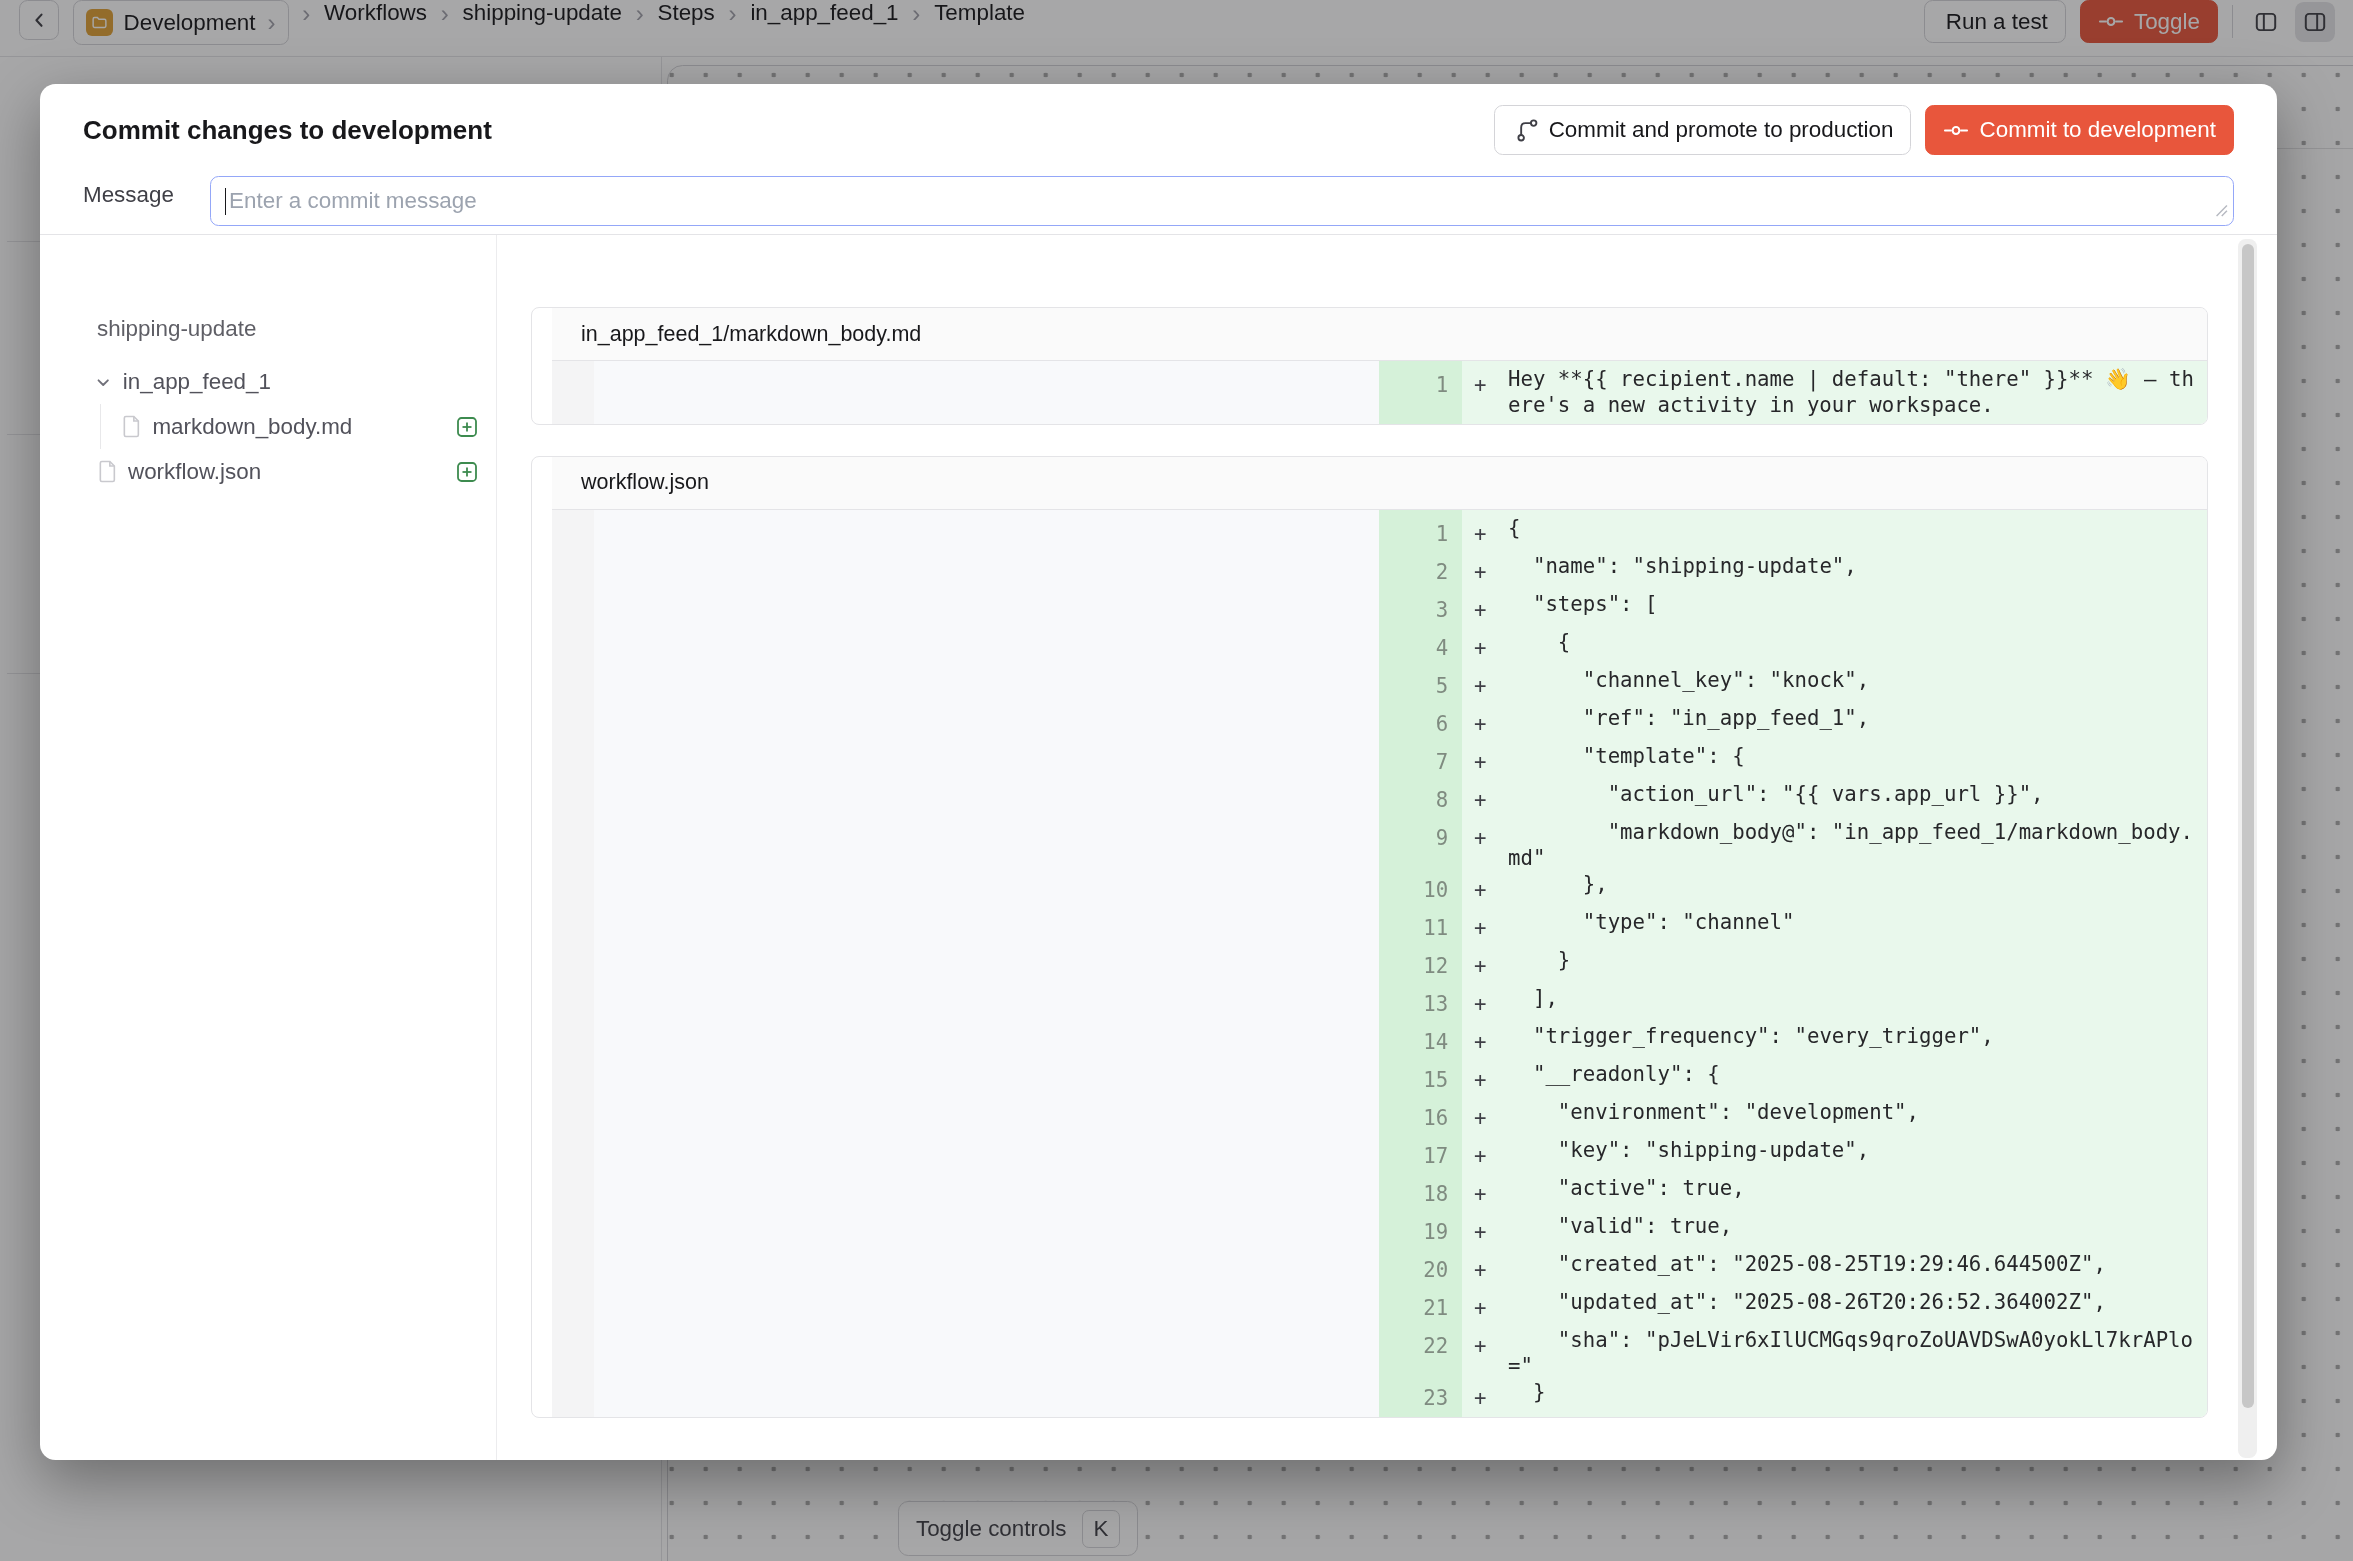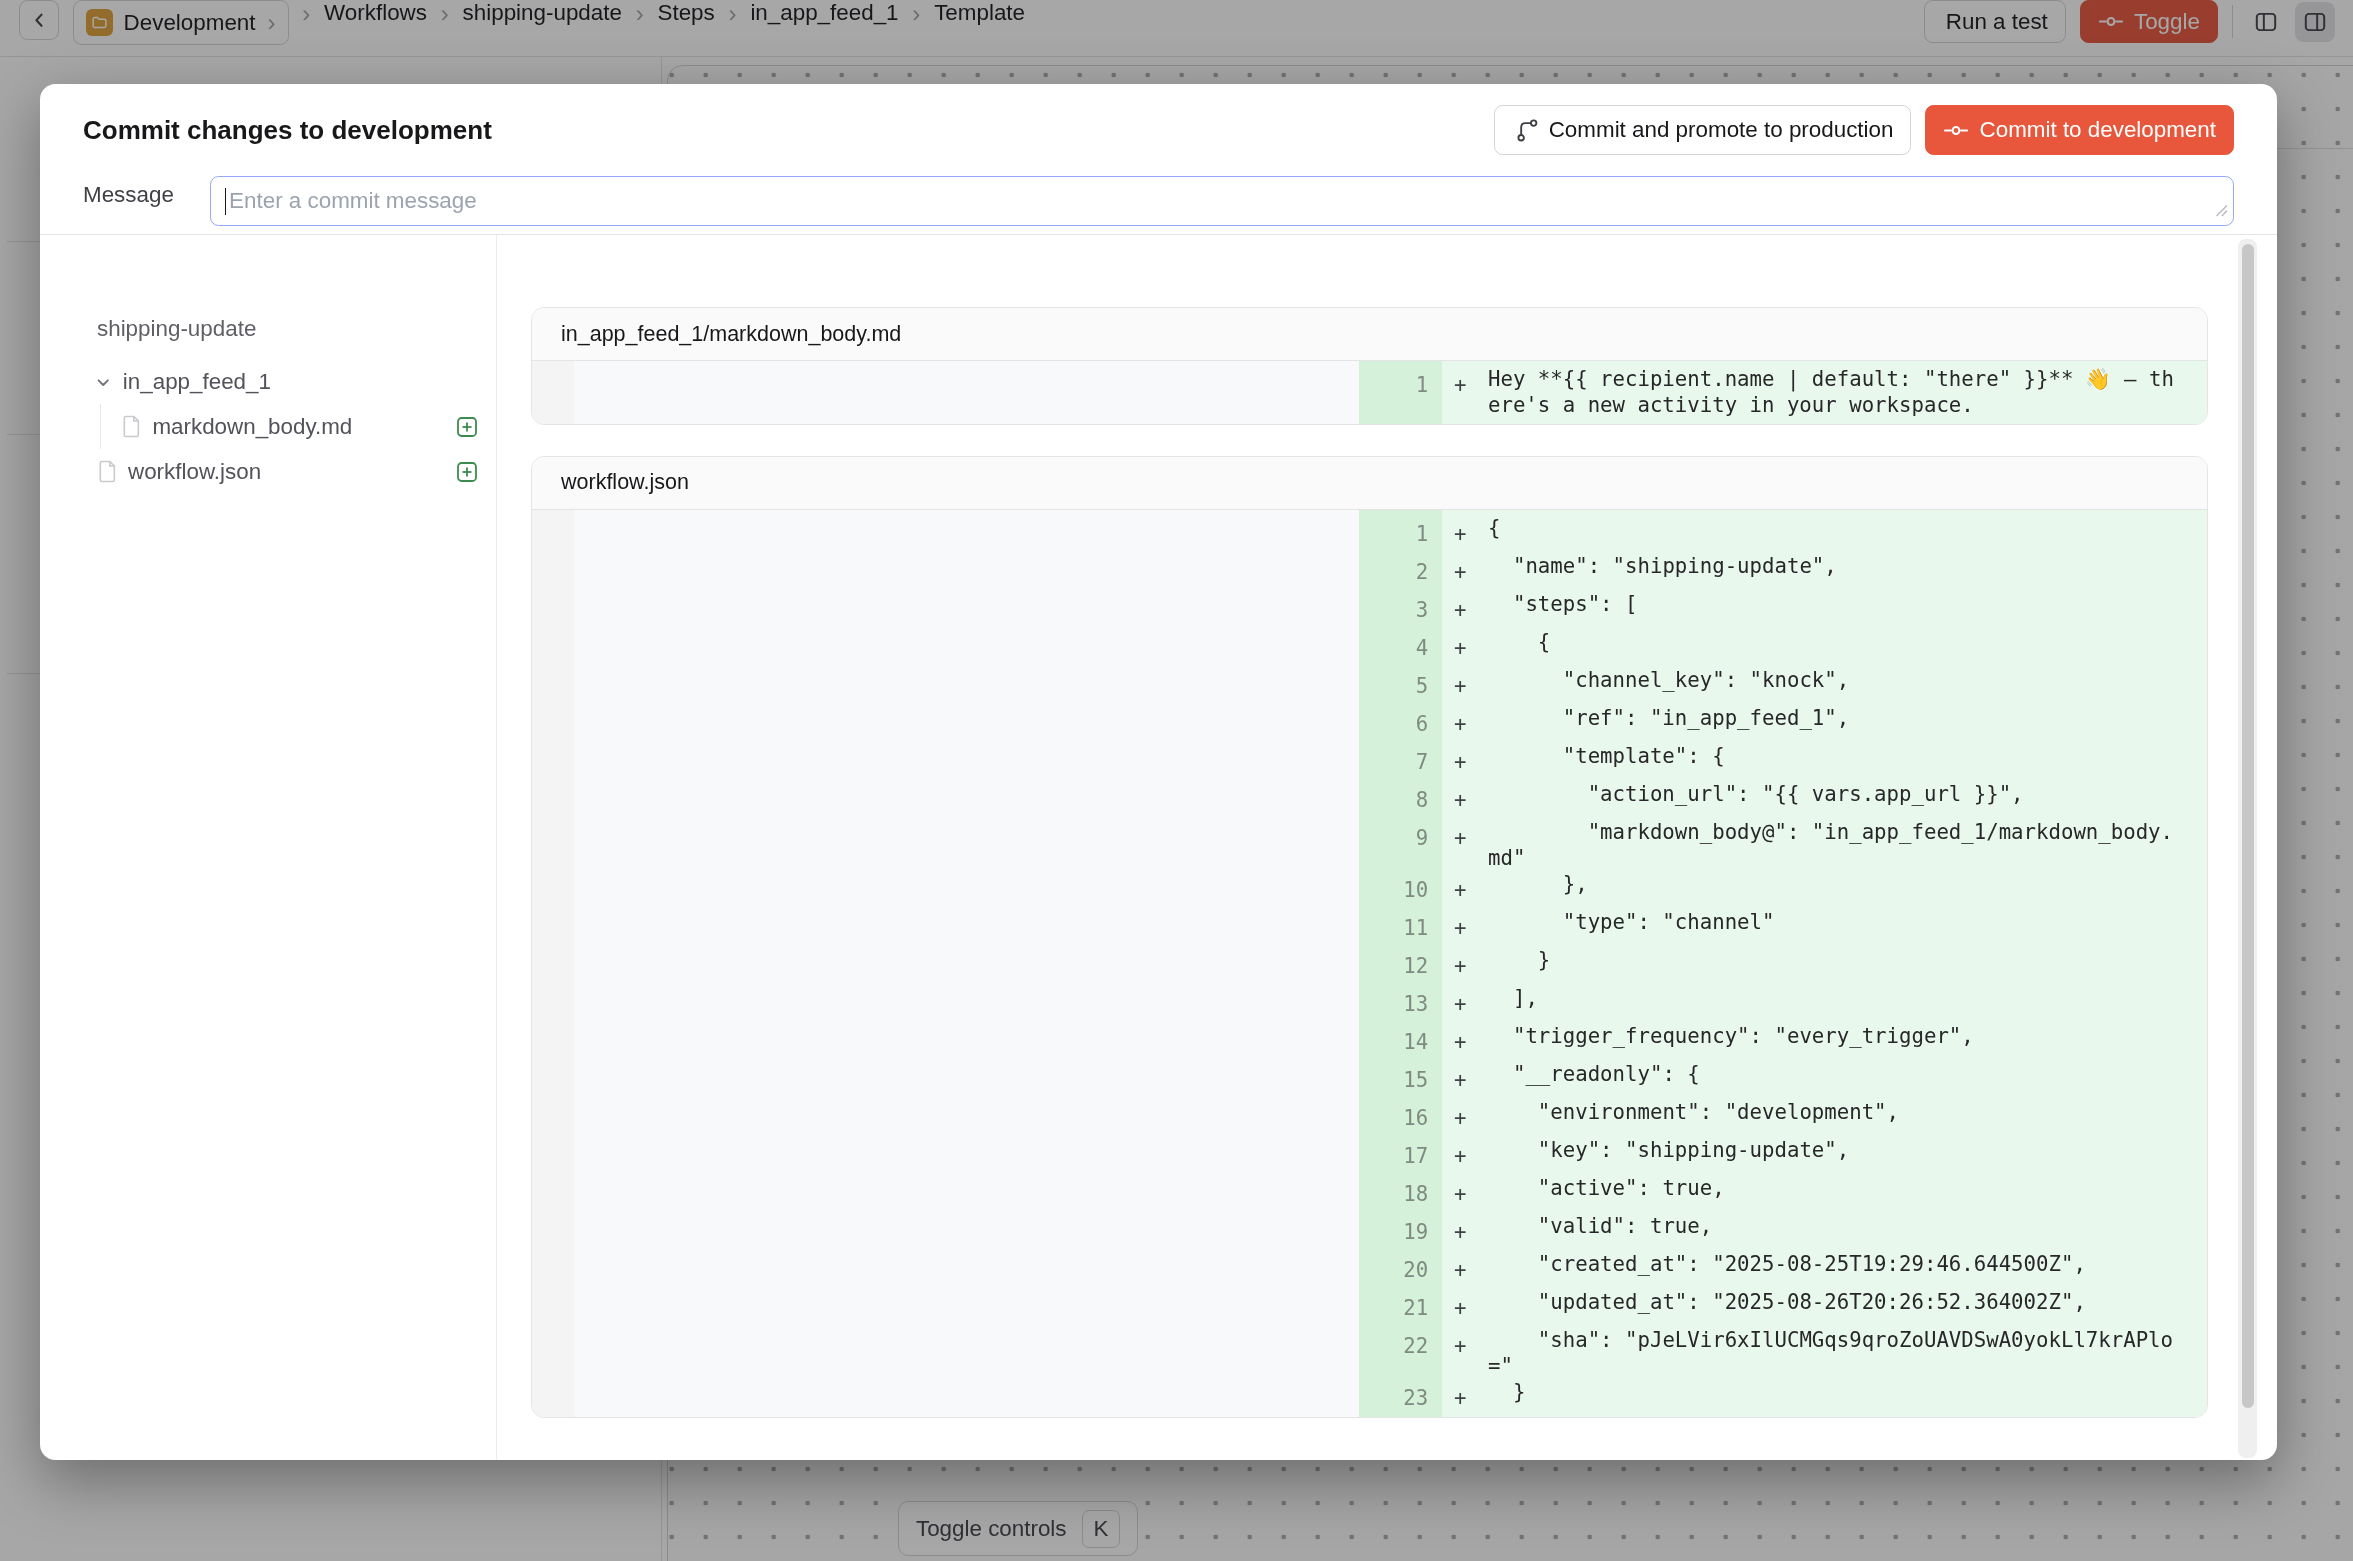--- a/index.html
+++ b/index.html
@@ -66,22 +66,22 @@
   .tree-row{display:flex;align-items:center;height:45px;cursor:pointer;}
   .tree-row .label{font-size:22.4px;color:#52525b;}
   .folder-row .chev{margin-left:-5.2px;margin-right:8.6px;display:flex;}
   .tree-children{border-left:1.7px solid #e8e8ea;margin-left:3.4px;}
   .file-icon{display:flex;margin-right:10.3px;}
   .file-row-nested{padding-left:20px;}
   .plus-badge{margin-left:auto;display:flex;}
 
   
   .diff-col{flex:1;padding:72px 0 0 34px;overflow:hidden;}
-  .diff-panel{width:1677px;border:0.9px solid #e4e4e7;border-radius:13px;overflow:hidden;background:#fff;
-              box-sizing:border-box;margin-bottom:31px;}
+  .diff-panel{width:1677px;border:0.9px solid #e4e4e7;border-radius:8px;overflow:hidden;background:#fff;
+              box-sizing:border-box;margin-bottom:31px;padding-left:20px;}
   .panel-header{height:52px;background:#fafafa;border-bottom:0.9px solid #e4e4e7;display:flex;align-items:center;
                 padding-left:29px;}
   .panel-header .fname{font-size:21.5px;font-weight:500;color:#18181b;}
   .diff-row{display:flex;align-items:stretch;min-height:38px;}
   .diff-row.spacer{min-height:5.2px;}
   .c-oldgut{width:42px;flex:none;background:#f4f4f5;}
   .c-oldbody{width:785px;flex:none;background:#f8f9fb;}
   .c-newgut{width:83px;flex:none;background:var(--diff-gutter,#d5f1d9);font-family:"DejaVu Sans Mono",monospace;
             font-size:20.7px;color:#7f8b80;text-align:right;padding-right:13.8px;box-sizing:border-box;line-height:38px;}
   .c-newbody{flex:1;background:var(--diff-line,#e9f8ec);display:flex;}

